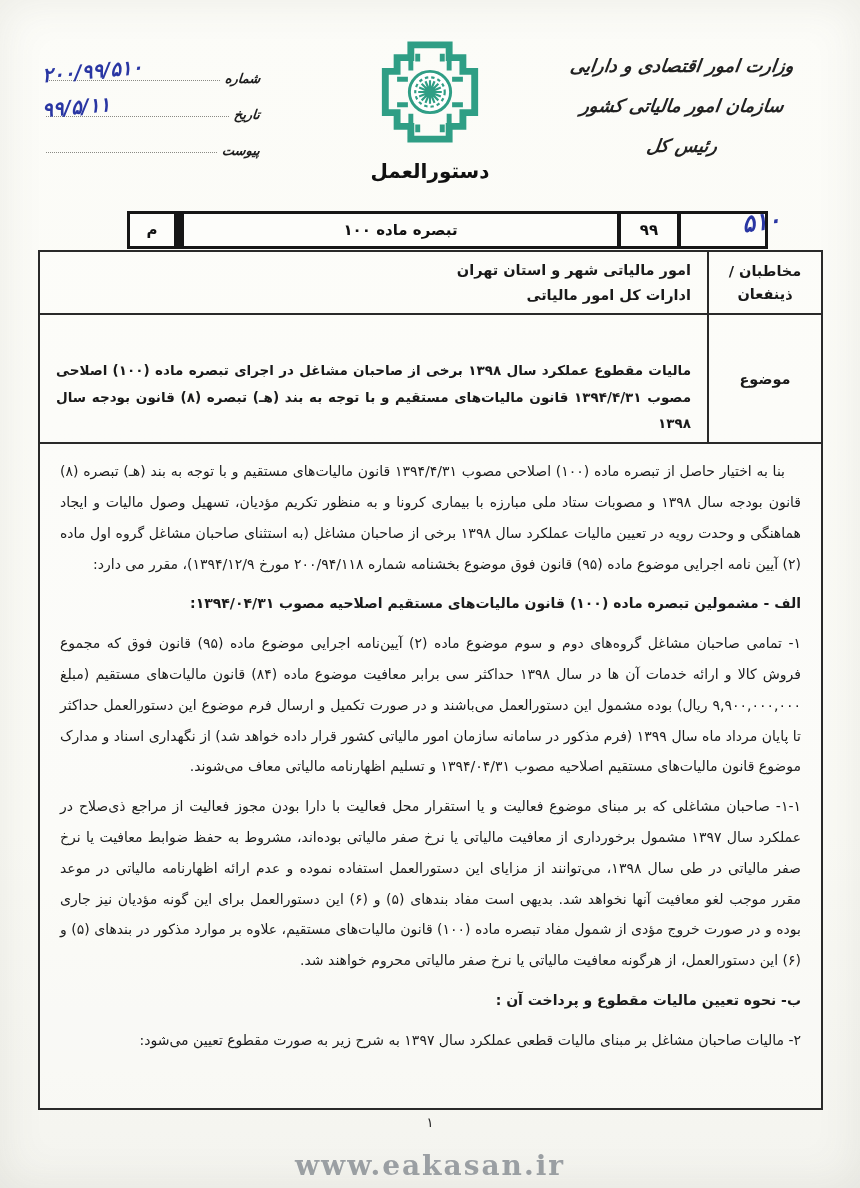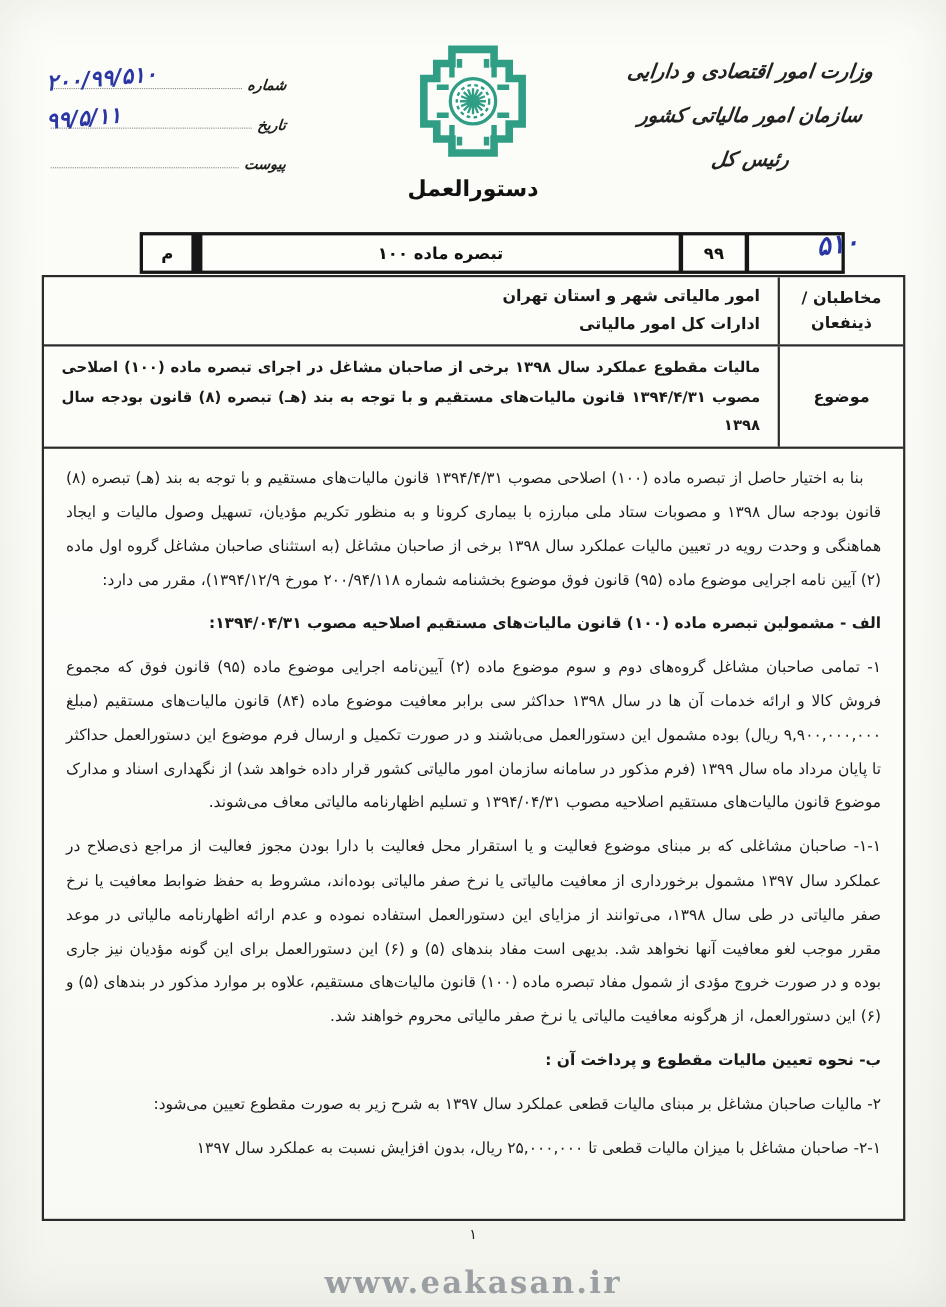--- a/index.html
+++ b/index.html
@@ -53,21 +53,21 @@
     background:rgba(255,255,255,.30);
   }
   .info-row{display:flex;direction:rtl;border-bottom:2px solid #2a2a2a;}
   .info-label{
     flex:0 0 108px;border-left:2px solid #2a2a2a;
     display:flex;flex-direction:column;align-items:center;justify-content:center;
     font-weight:bold;font-size:14.5px;line-height:1.55;text-align:center;padding:4px 2px;
   }
   .info-content{flex:1;padding:6px 16px;box-sizing:border-box;}
   .row-recipients .info-content{font-weight:bold;font-size:14.5px;line-height:1.7;border-radius:14px;}
-  .row-subject .info-content{font-weight:bold;font-size:13.5px;line-height:1.95;text-align:justify;}
+  .row-subject .info-content{font-weight:bold;font-size:13.5px;line-height:1.95;text-align:justify;margin-top:36px;}
 
   .body-area{
     direction:rtl;text-align:justify;
     padding:12px 20px 6px 20px;
     font-size:14px;line-height:2.2;color:#1b1b1b;
   }
   .body-area p{margin:0 0 9px 0;}
   .indent{text-indent:16px;}
   .bold{font-weight:bold;}
 
@@ -159,20 +159,19 @@
       <div class="info-content">مالیات مقطوع عملکرد سال ۱۳۹۸ برخی از صاحبان مشاغل در اجرای تبصره ماده (۱۰۰) اصلاحی مصوب ۱۳۹۴/۴/۳۱ قانون مالیات‌های مستقیم و با توجه به بند (هـ) تبصره (۸) قانون بودجه سال ۱۳۹۸</div>
     </div>
 
     <div class="body-area">
       <p class="indent">بنا به اختیار حاصل از تبصره ماده (۱۰۰) اصلاحی مصوب ۱۳۹۴/۴/۳۱ قانون مالیات‌های مستقیم و با توجه به بند (هـ) تبصره (۸) قانون بودجه سال ۱۳۹۸ و مصوبات ستاد ملی مبارزه با بیماری کرونا و به منظور تکریم مؤدیان، تسهیل وصول مالیات و ایجاد هماهنگی و وحدت رویه در تعیین مالیات عملکرد سال ۱۳۹۸ برخی از صاحبان مشاغل (به استثنای صاحبان مشاغل گروه اول ماده (۲) آیین نامه اجرایی موضوع ماده (۹۵) قانون فوق موضوع بخشنامه شماره ۲۰۰/۹۴/۱۱۸ مورخ ۱۳۹۴/۱۲/۹)، مقرر می دارد:</p>
       <p class="bold">الف - مشمولین تبصره ماده (۱۰۰) قانون مالیات‌های مستقیم اصلاحیه مصوب ۱۳۹۴/۰۴/۳۱:</p>
       <p>۱- تمامی صاحبان مشاغل گروه‌های دوم و سوم موضوع ماده (۲) آیین‌نامه اجرایی موضوع ماده (۹۵) قانون فوق که مجموع فروش کالا و ارائه خدمات آن ها در سال ۱۳۹۸ حداکثر سی برابر معافیت موضوع ماده (۸۴) قانون مالیات‌های مستقیم (مبلغ ۹,۹۰۰,۰۰۰,۰۰۰ ریال) بوده مشمول این دستورالعمل می‌باشند و در صورت تکمیل و ارسال فرم موضوع این دستورالعمل حداکثر تا پایان مرداد ماه سال ۱۳۹۹ (فرم مذکور در سامانه سازمان امور مالیاتی کشور قرار داده خواهد شد) از نگهداری اسناد و مدارک موضوع قانون مالیات‌های مستقیم اصلاحیه مصوب ۱۳۹۴/۰۴/۳۱ و تسلیم اظهارنامه مالیاتی معاف می‌شوند.</p>
       <p>۱-۱- صاحبان مشاغلی که بر مبنای موضوع فعالیت و یا استقرار محل فعالیت با دارا بودن مجوز فعالیت از مراجع ذی‌صلاح در عملکرد سال ۱۳۹۷ مشمول برخورداری از معافیت مالیاتی یا نرخ صفر مالیاتی بوده‌اند، مشروط به حفظ ضوابط معافیت یا نرخ صفر مالیاتی در طی سال ۱۳۹۸، می‌توانند از مزایای این دستورالعمل استفاده نموده و عدم ارائه اظهارنامه مالیاتی در موعد مقرر موجب لغو معافیت آنها نخواهد شد. بدیهی است مفاد بندهای (۵) و (۶) این دستورالعمل برای این گونه مؤدیان نیز جاری بوده و در صورت خروج مؤدی از شمول مفاد تبصره ماده (۱۰۰) قانون مالیات‌های مستقیم، علاوه بر موارد مذکور در بندهای (۵) و (۶) این دستورالعمل، از هرگونه معافیت مالیاتی یا نرخ صفر مالیاتی محروم خواهند شد.</p>
       <p class="bold">ب- نحوه تعیین مالیات مقطوع و پرداخت آن :</p>
       <p>۲- مالیات صاحبان مشاغل بر مبنای مالیات قطعی عملکرد سال ۱۳۹۷ به شرح زیر به صورت مقطوع تعیین می‌شود:</p>
-      <p>۲-۱- صاحبان مشاغل با میزان مالیات قطعی تا ۲۵,۰۰۰,۰۰۰ ریال، بدون افزایش نسبت به عملکرد سال ۱۳۹۷</p>
     </div>
   </div>
 
   <div class="page-number">۱</div>
   <div class="watermark">www.eakasan.ir</div>
 
 </div>
 
 </body></html>

